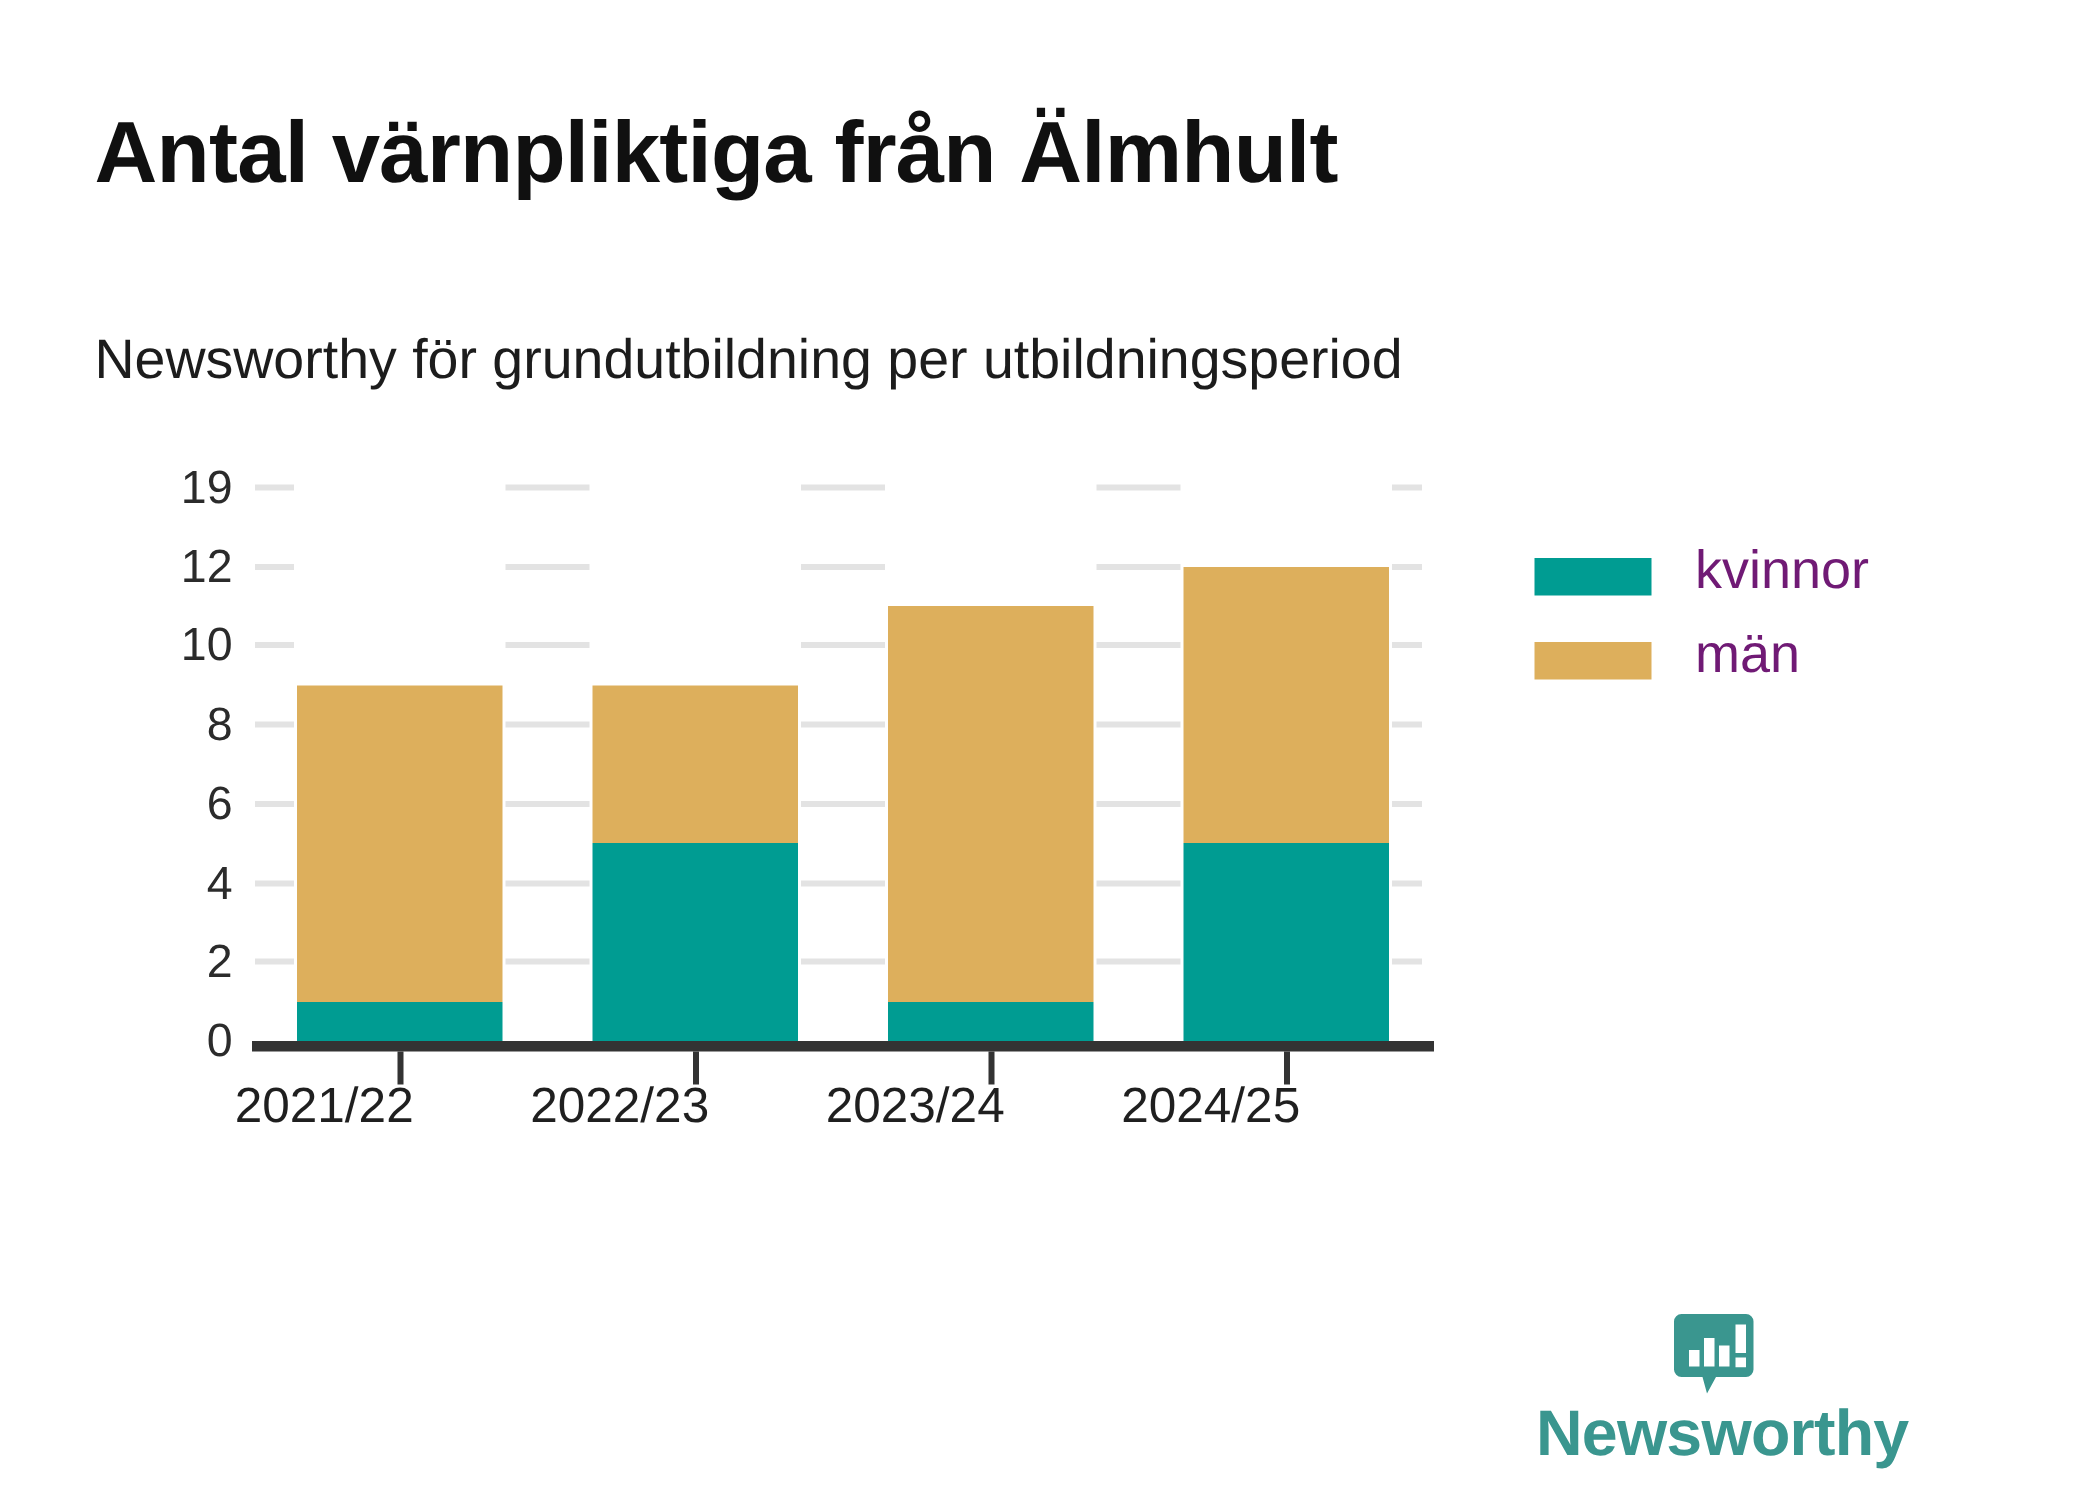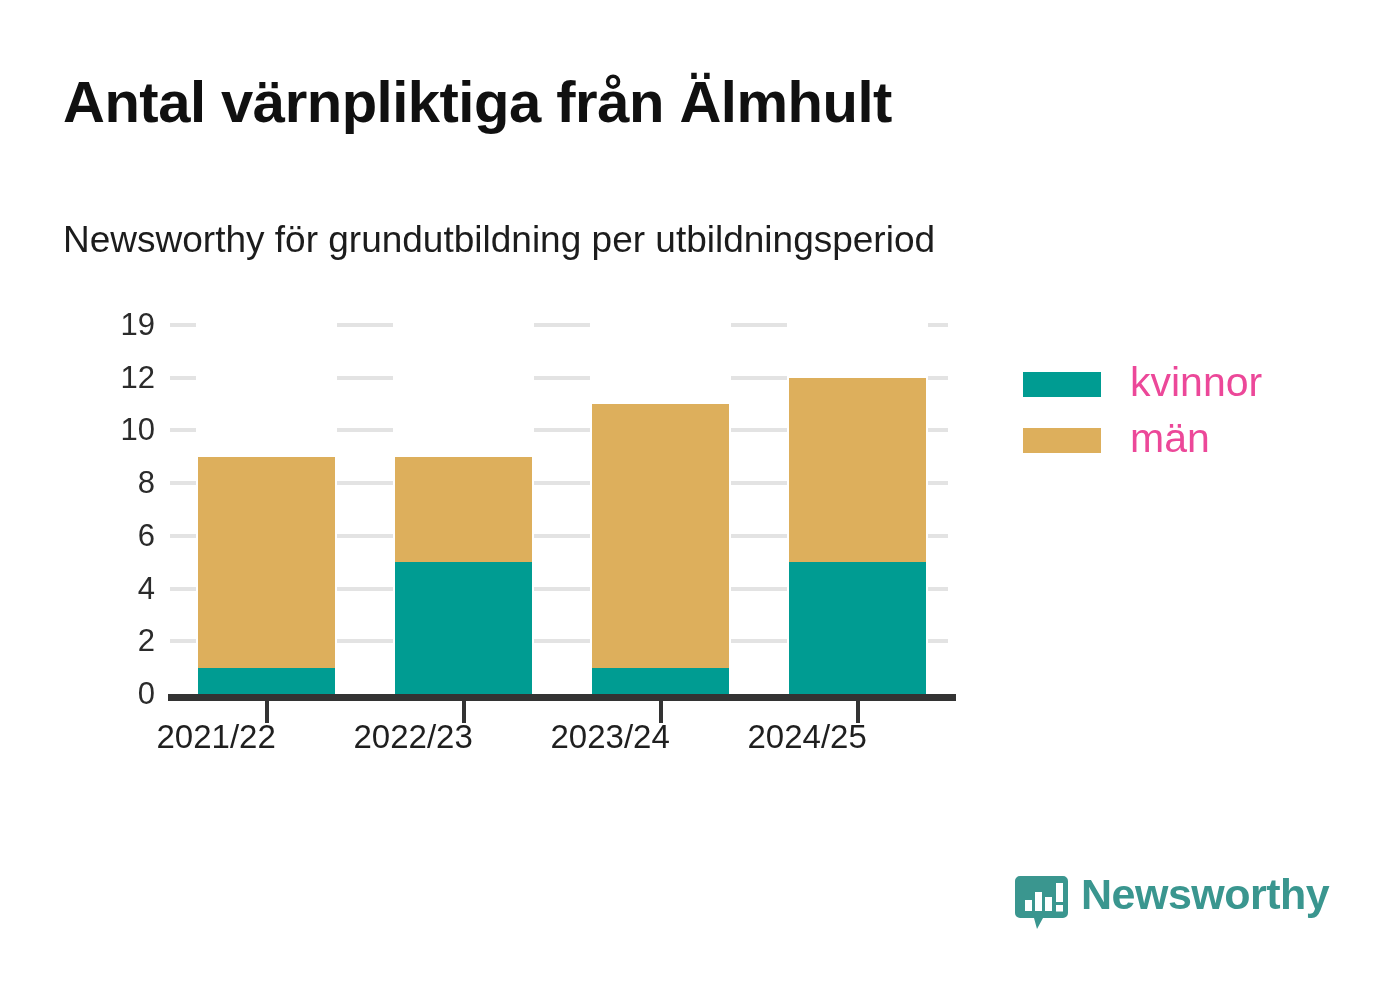--- a/index.html
+++ b/index.html
@@ -111,32 +111,33 @@
     position: absolute;
     left: 0;
     top: 6px;
     width: 78px;
     height: 25px;
   }
   .legend-label {
     position: absolute;
     left: 107px;
     top: -7px;
-    font-size: 41px;
-    color: #ec4899;
+    font-size: 36px;
+    color: #701a75;
     white-space: nowrap;
   }
 
   
   #logo {
     position: absolute;
     left: 1013px;
     top: 873px;
     display: flex;
-    align-items: flex-start;
+    align-items: center;
+    flex-direction: column;
   }
   #logo-wordmark {
     font-size: 43px;
     font-weight: bold;
     color: #3a968f;
     letter-spacing: -0.5px;
     margin-left: 11px;
     line-height: 1;
   }
 </style>

